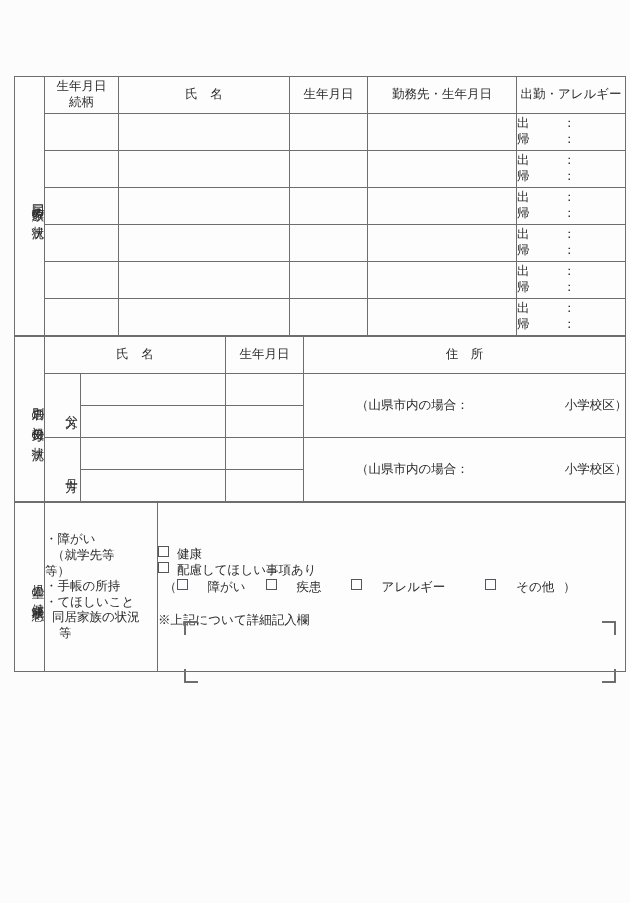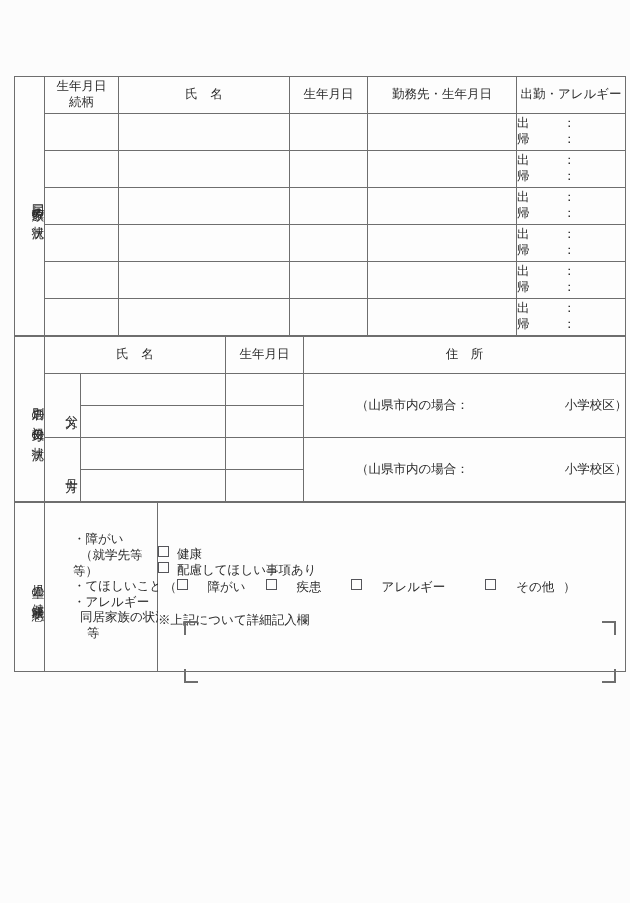--- a/index.html
+++ b/index.html
@@ -100,21 +100,21 @@
   }
   .addr-note .gap { display: inline-block; width: 96px; }
 
   
   .health-left {
     vertical-align: top;
     padding: 14px 4px 4px 6px;
     font-size: 12.5px;
     line-height: 1.5;
   }
-  .health-left .bullet { white-space: nowrap; margin-left: 28px; }
+  .health-left .bullet { white-space: nowrap; }
   .health-left .ind1 { padding-left: 7px; }
   .health-left .ind2 { padding-left: 14px; }
 
   .health-right {
     vertical-align: top;
     padding: 8px 6px 6px 14px;
     font-size: 12.5px;
     line-height: 1.62;
     position: relative;
     height: 168px;
@@ -320,22 +320,22 @@
       <tr>
         <td class="vlabel-cell">
           <div class="vwrap">
               <span class="vlabel">児童の健康状態</span>
             </div>
         </td>
         <td class="health-left">
           <div class="bullet">・障がい</div>
           <div class="bullet ind1">（就学先等</div>
           <div class="bullet">等）</div>
+          <div class="bullet">・手帳の所持</div>
           <div class="bullet">・てほしいこと</div>
-          <div class="bullet">・アレルギー</div>
           <div class="bullet ind1">同居家族の状況</div>
           <div class="bullet ind2">等</div>
         </td>
         <td class="health-right">
 
           <div class="chk-line">
             <span class="cb-box"></span><span class="lbl">健康</span>
           </div>
 
           <div class="chk-line">

